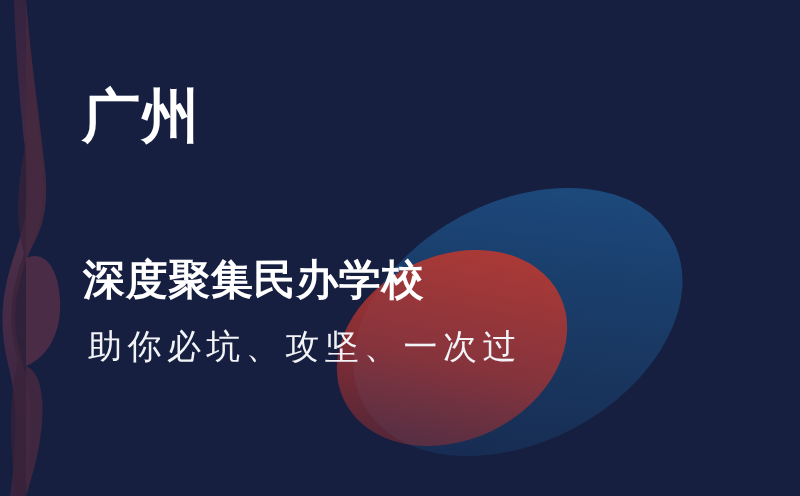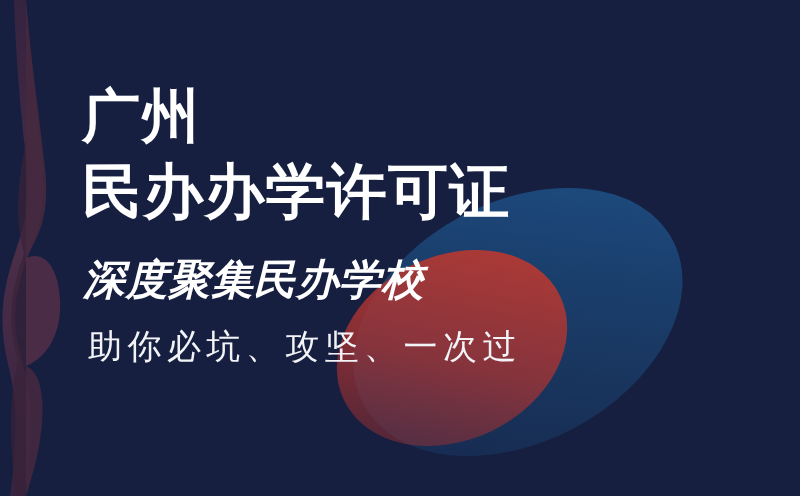--- a/index.html
+++ b/index.html
@@ -63,21 +63,20 @@
     position: absolute;
     left: 83px;
     top: 259px;
     font-size: 42px;
     font-weight: 700;
     color: #ffffff;
     white-space: nowrap;
     line-height: 1;
     letter-spacing: 0.015em;
     font-family: "Liberation Sans", "DejaVu Sans", sans-serif;
-    font-style: italic;
   }
 
   #tagline {
     position: absolute;
     left: 88px;
     top: 329px;
     font-size: 34px;
     font-weight: 400;
     color: #f2f3f7;
     white-space: nowrap;
@@ -148,20 +147,19 @@
 
     <g>
       <ellipse cx="452" cy="348" rx="120" ry="92" transform="rotate(-26 452 348)" fill="url(#gradRed)"></ellipse>
     </g>
   </svg>
 
   <div id="text-block">
 
     <div class="title-line" id="title-line-1">广州</div>
 
-    <div class="title-line" id="title-line-2">民办办学许可证</div>
 
     <div id="subtitle">深度聚集民办学校</div>
 
     <div id="tagline">助你必坑、攻坚、一次过</div>
 
   </div>
 </div>
 
 </body></html>

